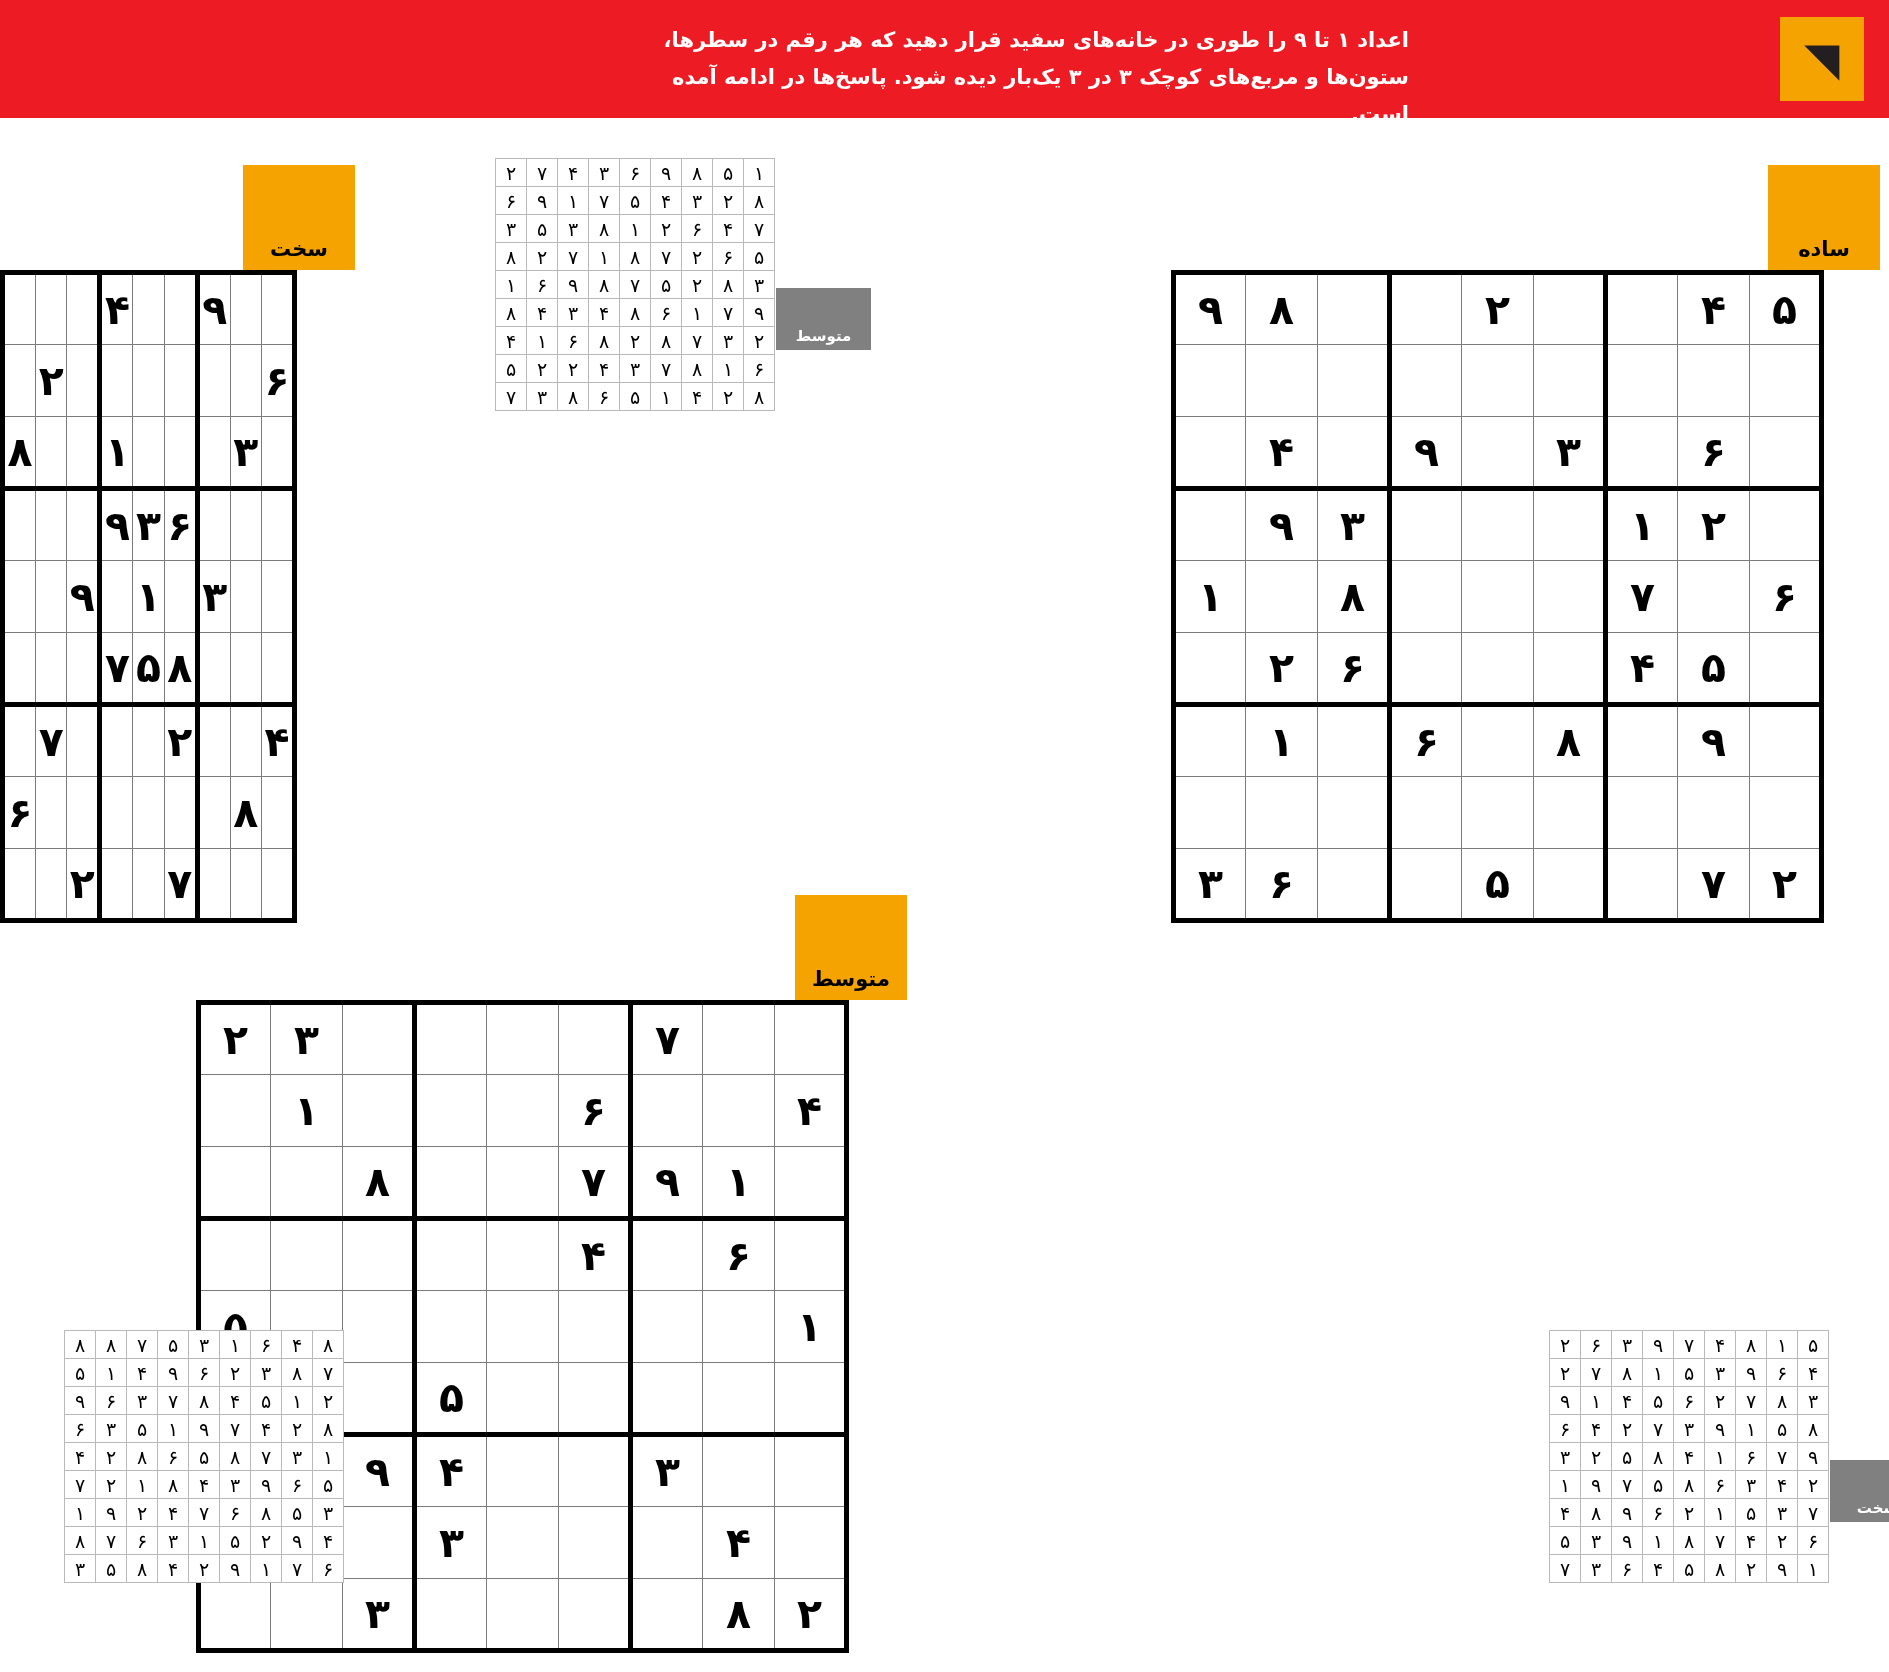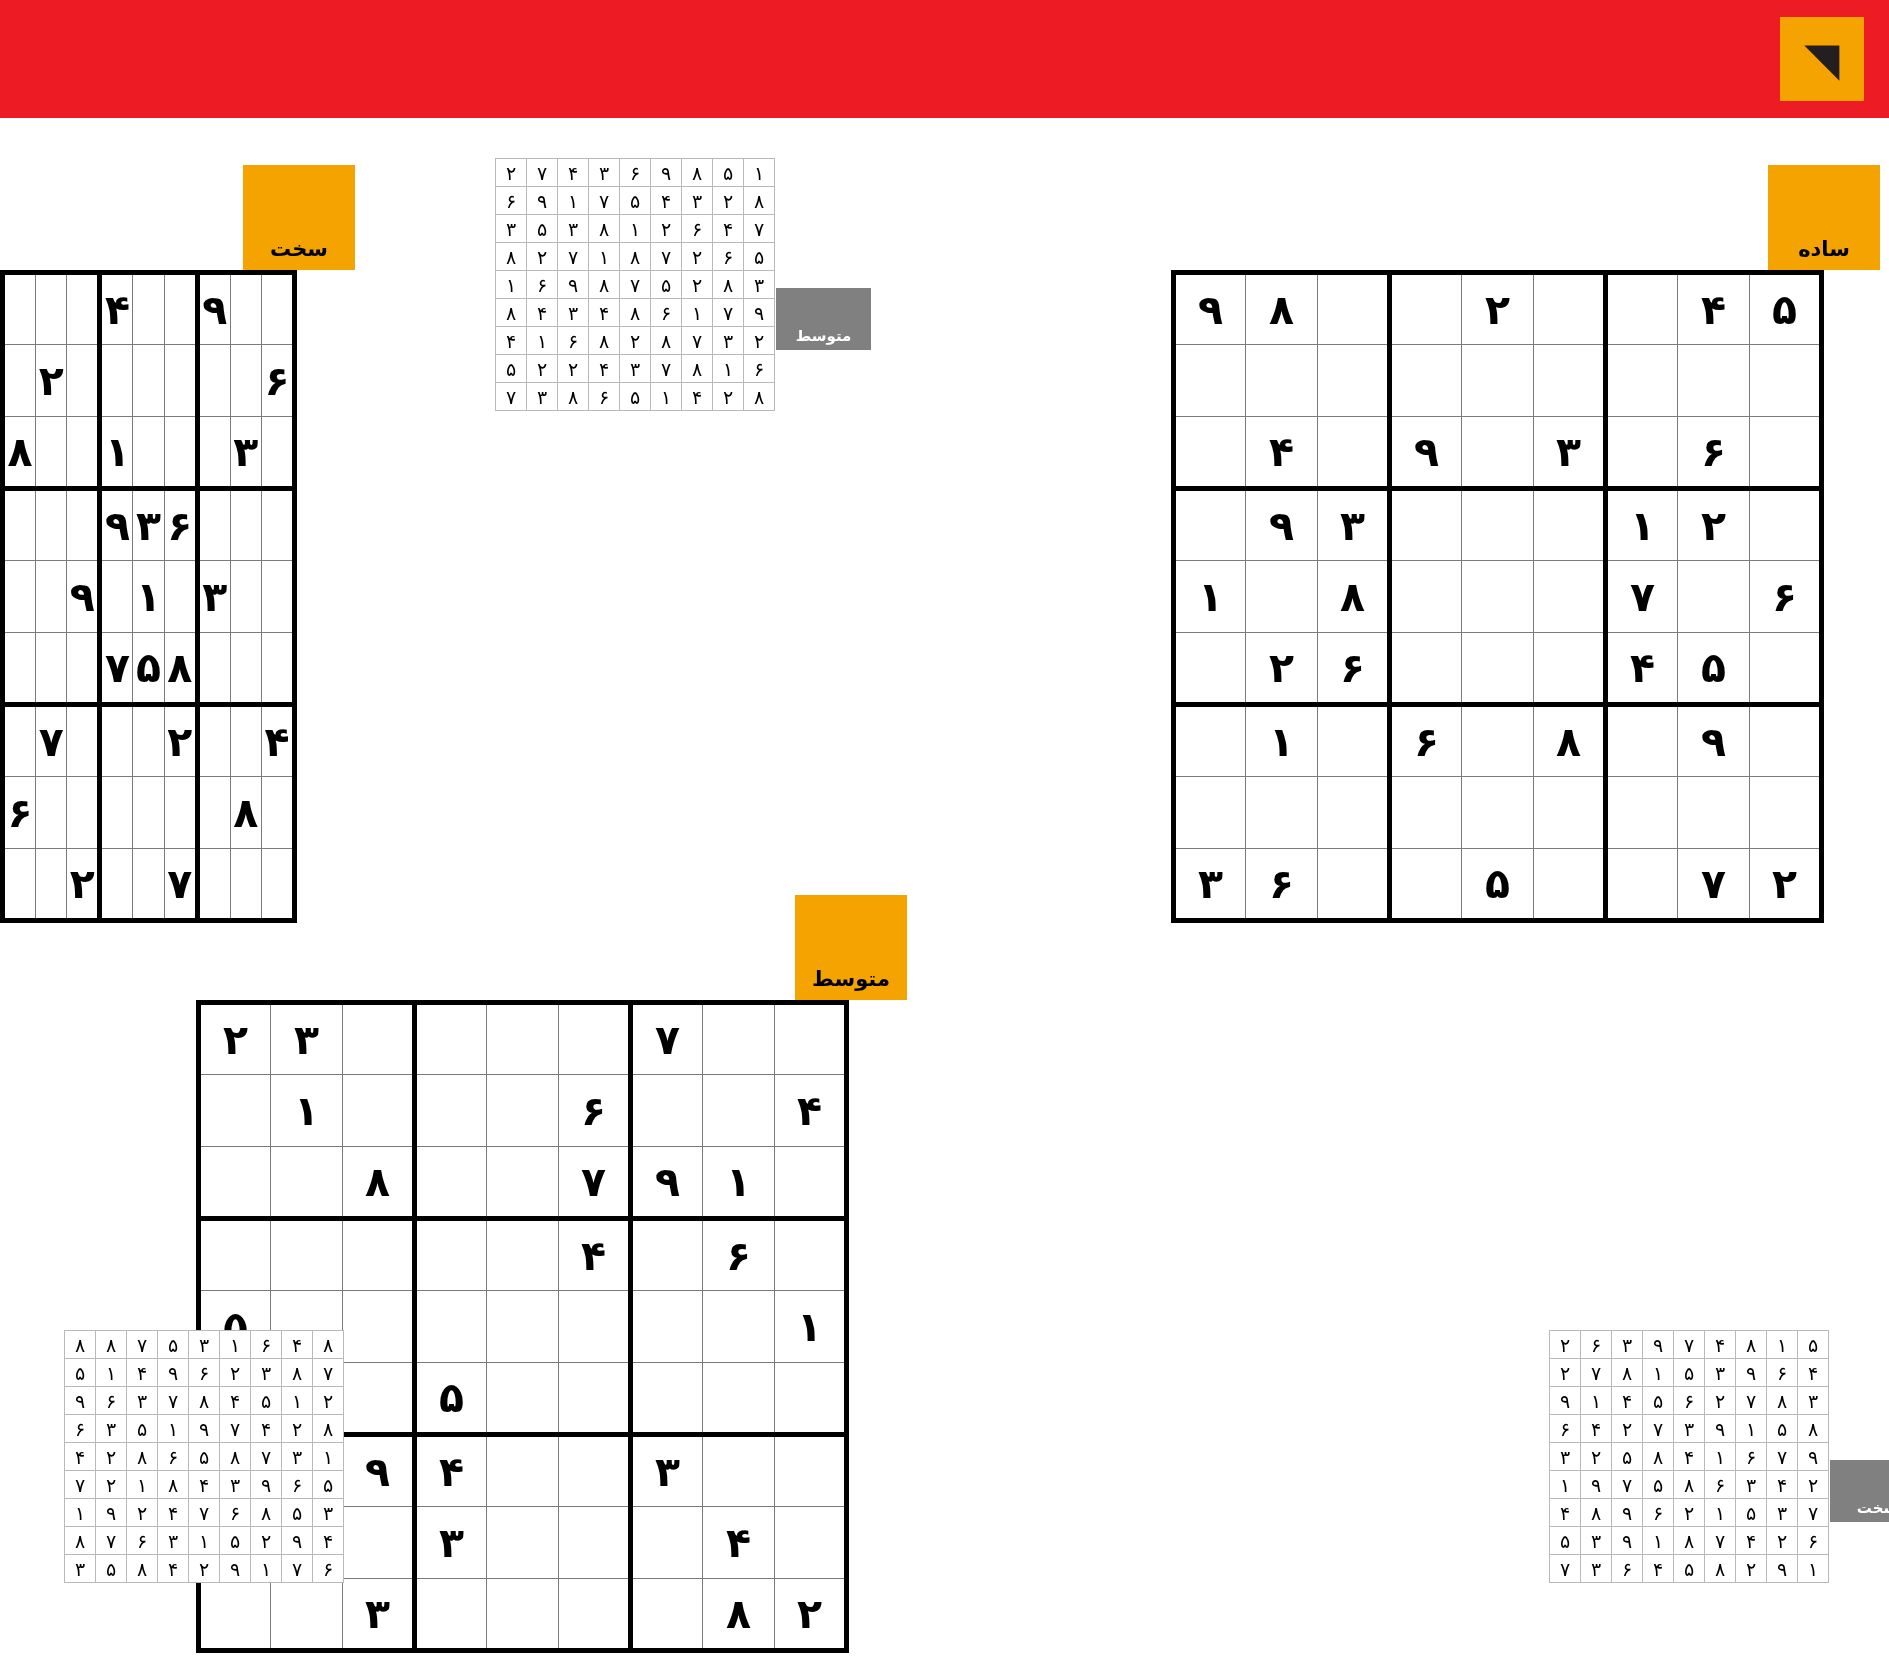--- a/index.html
+++ b/index.html
@@ -147,20 +147,21 @@
     box-sizing: border-box;
   }
 </style>
 </head>
 <body>
 
 <div class="header">
   <div class="header-logo">
     <span class="glyph">◤</span>
   </div>
+  <div class="header-instructions">اعداد ۱ تا ۹ را طوری در خانه‌های سفید قرار دهید که هر رقم در سطرها، ستون‌ها و مربع‌های کوچک ۳ در ۳ یک‌بار دیده شود. پاسخ‌ها در ادامه آمده است.</div>
 </div>
 
 <div class="puzzle" style="top:270px; right:1592px;">
   <div class="tab" style="top:-105px; right:-58px;">
     <span>سخت</span>
   </div>
   <table class="grid">
     <tbody>
         <tr>
           <td class="bt br"></td>

